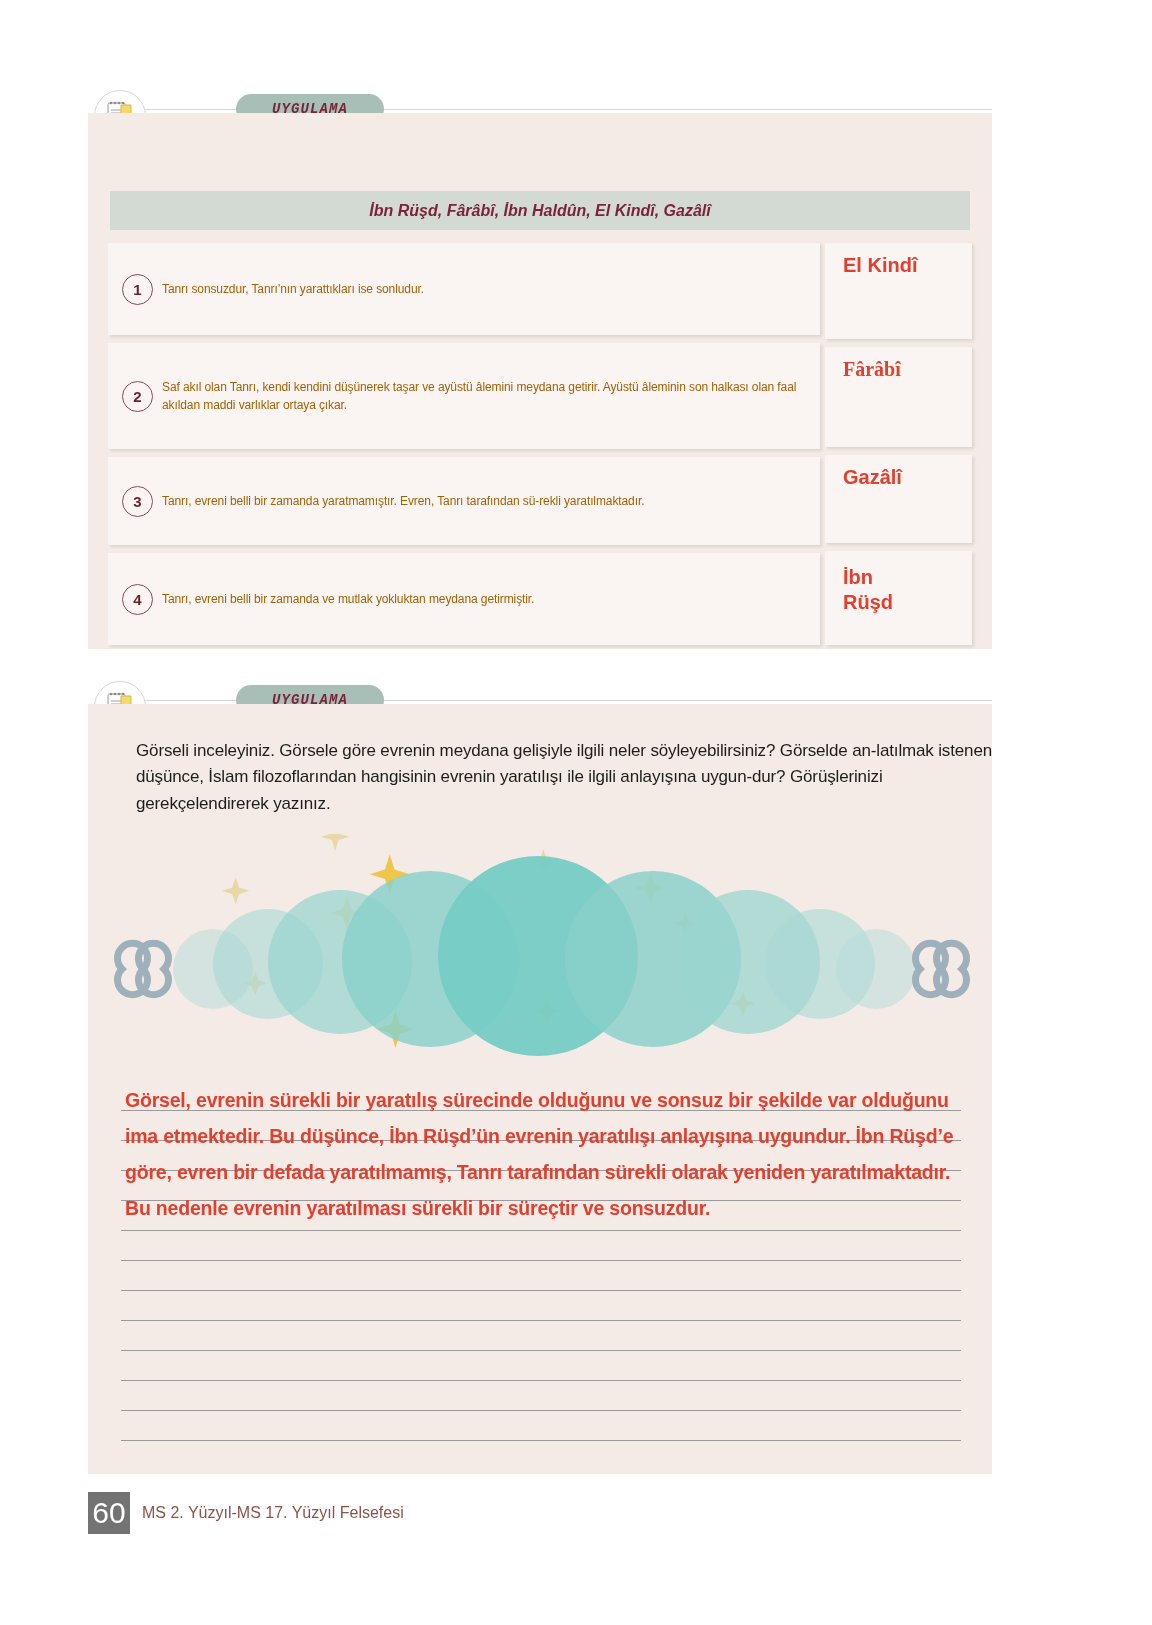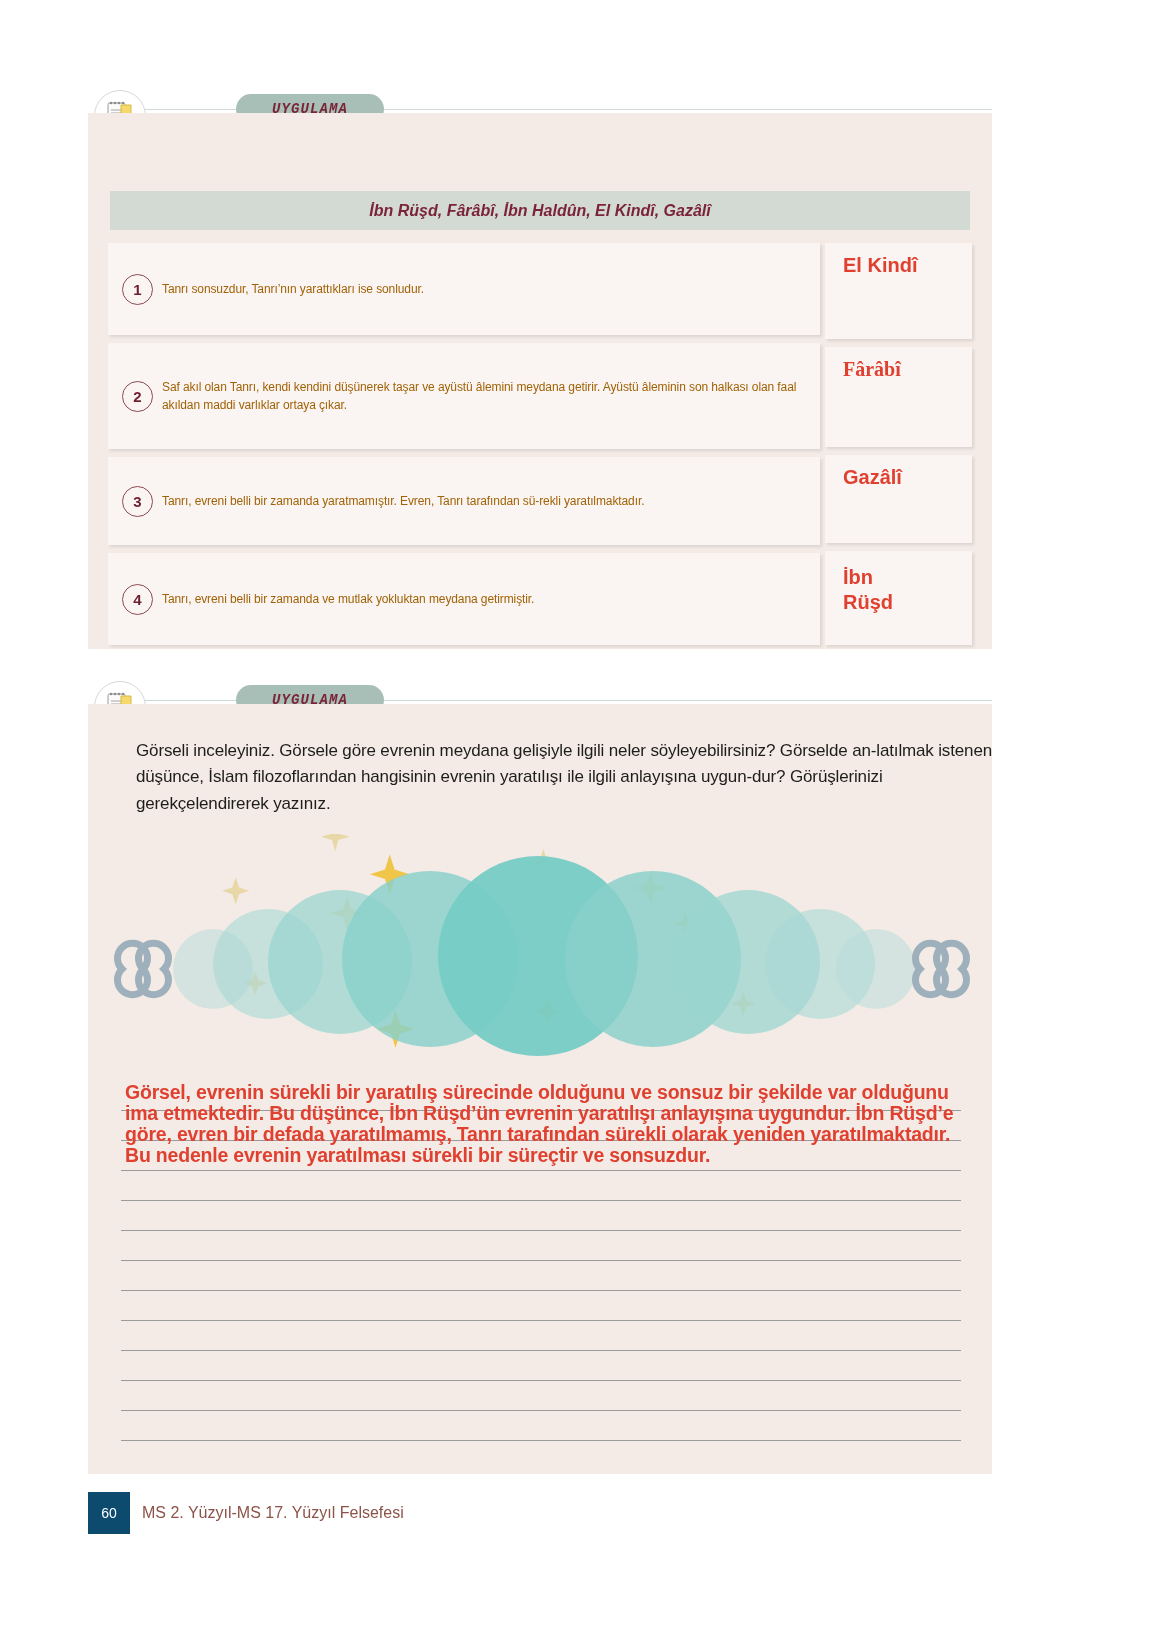--- a/index.html
+++ b/index.html
@@ -211,39 +211,39 @@
     background: #9a9a9a;
   }
   .answer-text {
     position: absolute;
     left: 4px;
     top: -6px;
     width: 836px;
     color: #e0402f;
     font-size: 19.5px;
     font-weight: bold;
-    line-height: 21px;
+    line-height: 36px;
     letter-spacing: -0.2px;
   }
 
   
   .footer {
     position: absolute;
     left: 88px;
     top: 1492px;
     height: 42px;
     display: flex;
     align-items: center;
   }
   .pagenum {
     width: 42px;
     height: 42px;
-    background: #0c4a6e;
+    background: #737373;
     color: #ffffff;
-    font-size: 14px;
+    font-size: 30px;
     display: flex;
     align-items: center;
     justify-content: center;
   }
   .footer-title {
     margin-left: 12px;
     color: #8c5349;
     font-size: 16px;
   }
 </style>

